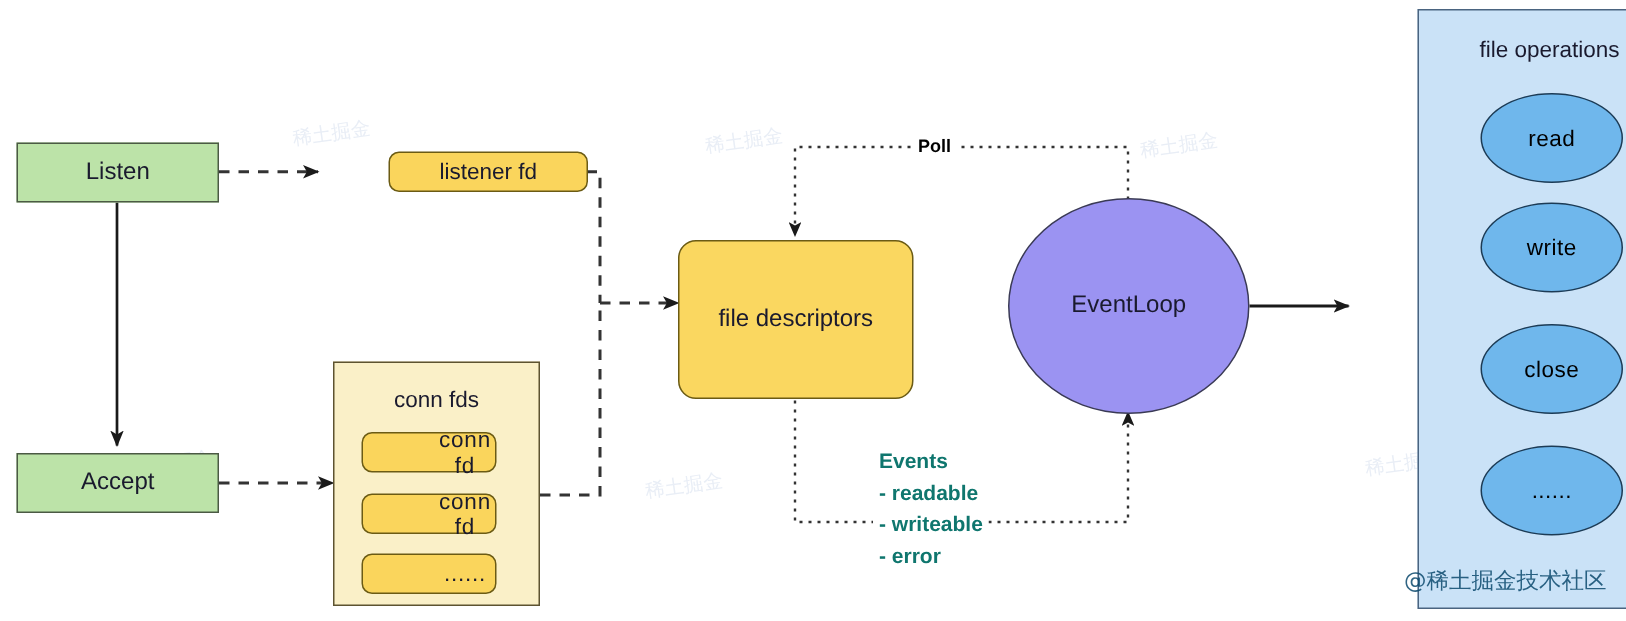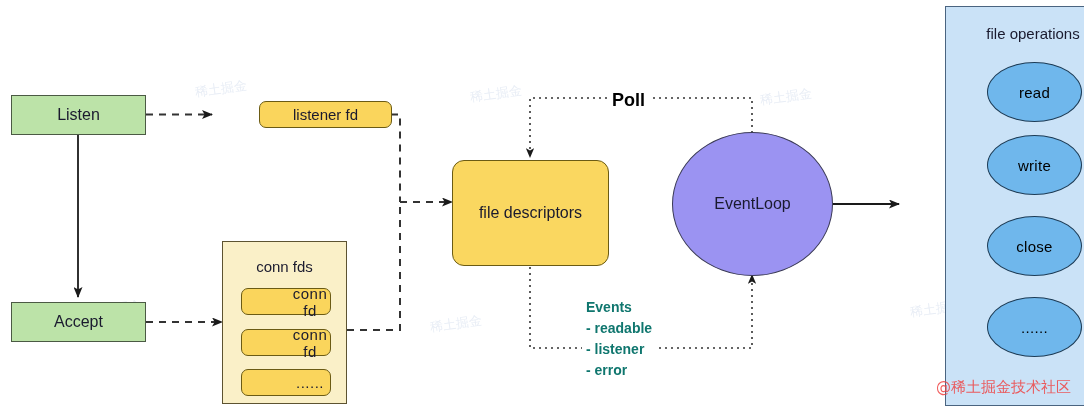--- a/index.html
+++ b/index.html
@@ -110,21 +110,21 @@
     justify-content: center;
     background: #6fb7ec;
     border: 1.6px solid #1c3b55;
     border-radius: 50%;
     font-size: 15px;
     color: #000000;
     letter-spacing: 0.3px;
   }
   .edge-label {
     position: absolute;
-    font-size: 18px;
+    font-size: 12px;
     font-weight: bold;
     color: #000000;
     background: #ffffff;
     padding: 0 4px;
     white-space: nowrap;
     z-index: 3;
   }
   .events-block {
     position: absolute;
     font-size: 14px;
@@ -132,21 +132,21 @@
     color: #0f766e;
     line-height: 1.5;
     white-space: nowrap;
     z-index: 3;
     background: #ffffff;
     padding: 1px 4px;
   }
   .watermark {
     position: absolute;
     font-size: 15px;
-    color: #ef4444;
+    color: #0c4a6e;
     opacity: 0.85;
     z-index: 4;
     white-space: nowrap;
     font-family: "DejaVu Sans", sans-serif;
     padding-left: 34px;
   }
   .bg-watermark {
     position: absolute;
     font-size: 13px;
     color: #e9eef6;
@@ -206,21 +206,21 @@
   </div>
 
   <div class="node rect-green" style="left:11px; top:95px; width:135px; height:40px;">
     <span>Listen</span>
   </div>
 
   <div class="node rect-yellow" style="left:219px; top:101px; width:133px; height:27px;">
     <span>listener fd</span>
   </div>
 
-  <div class="node conn-container" style="left:222px; top:241px; width:125px; height:163px;">
+  <div class="node conn-container" style="left:222px; top:241px; width:138px; height:163px;">
     <div class="conn-title">conn fds</div>
     <div class="conn-pill" style="left:18px; top:46px; width:90px; height:27px;">
       <span>conn fd</span>
     </div>
     <div class="conn-pill" style="left:18px; top:87px; width:90px; height:27px;">
       <span>conn fd</span>
     </div>
     <div class="conn-pill" style="left:18px; top:127px; width:90px; height:27px;">
       <span>......</span>
     </div>
@@ -248,19 +248,19 @@
     <div class="ops-ellipse" style="left:41px; top:290px; width:95px; height:60px;">
       <span>......</span>
     </div>
   </div>
 
   <div class="edge-label" style="left:608px; top:90px;">Poll</div>
 
   <div class="events-block" style="left:582px; top:296px;">
     <div>Events</div>
     <div>- readable</div>
-    <div>- listener</div>
+    <div>- writeable</div>
     <div>- error</div>
   </div>
 
   <div class="watermark" style="left:902px; top:378px;">@稀土掘金技术社区</div>
 
 </div>
 
 </body></html>

